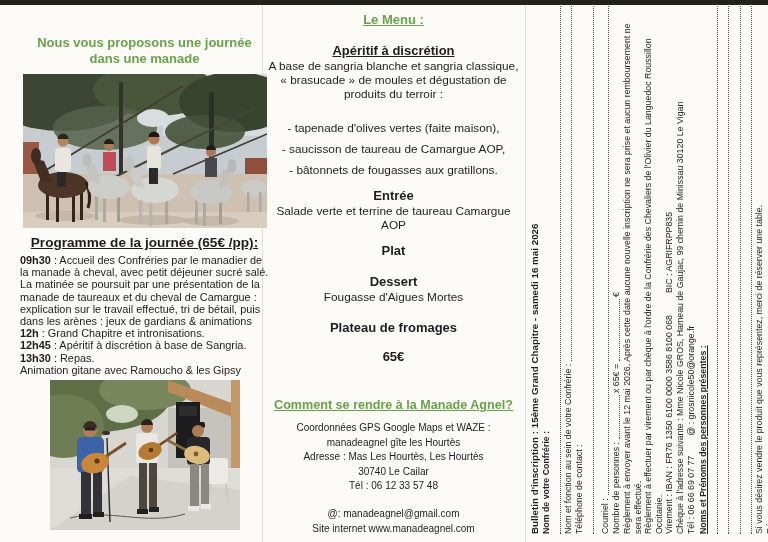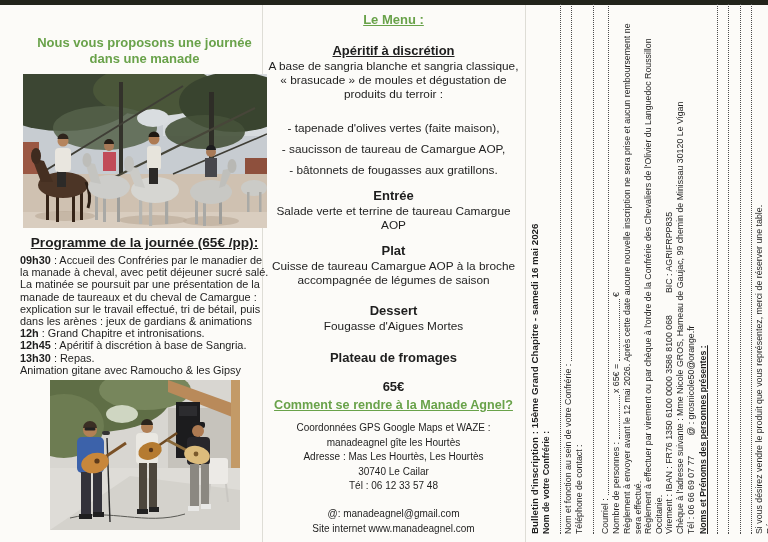--- a/index.html
+++ b/index.html
@@ -213,21 +213,20 @@
     <div class="bullet">- tapenade d'olives vertes (faite maison),</div>
     <div class="bullet">- saucisson de taureau de Camargue AOP,</div>
     <div class="bullet">- bâtonnets de fougasses aux gratillons.</div>
 
     <div class="sec">
       <div class="m-head">Entrée</div>
       <div class="m-text">Salade verte et terrine de taureau Camargue AOP</div>
     </div>
     <div class="sec">
       <div class="m-head">Plat</div>
-      <div class="m-text">Cuisse de taureau Camargue AOP à la broche accompagnée de légumes de saison</div>
     </div>
     <div class="sec" style="margin-top:16px">
       <div class="m-head">Dessert</div>
       <div class="m-text">Fougasse d'Aigues Mortes</div>
     </div>
     <div class="sec" style="margin-top:16px">
       <div class="m-head">Plateau de fromages</div>
     </div>
     <div class="sec" style="margin-top:14px">
       <div class="m-head">65€</div>

